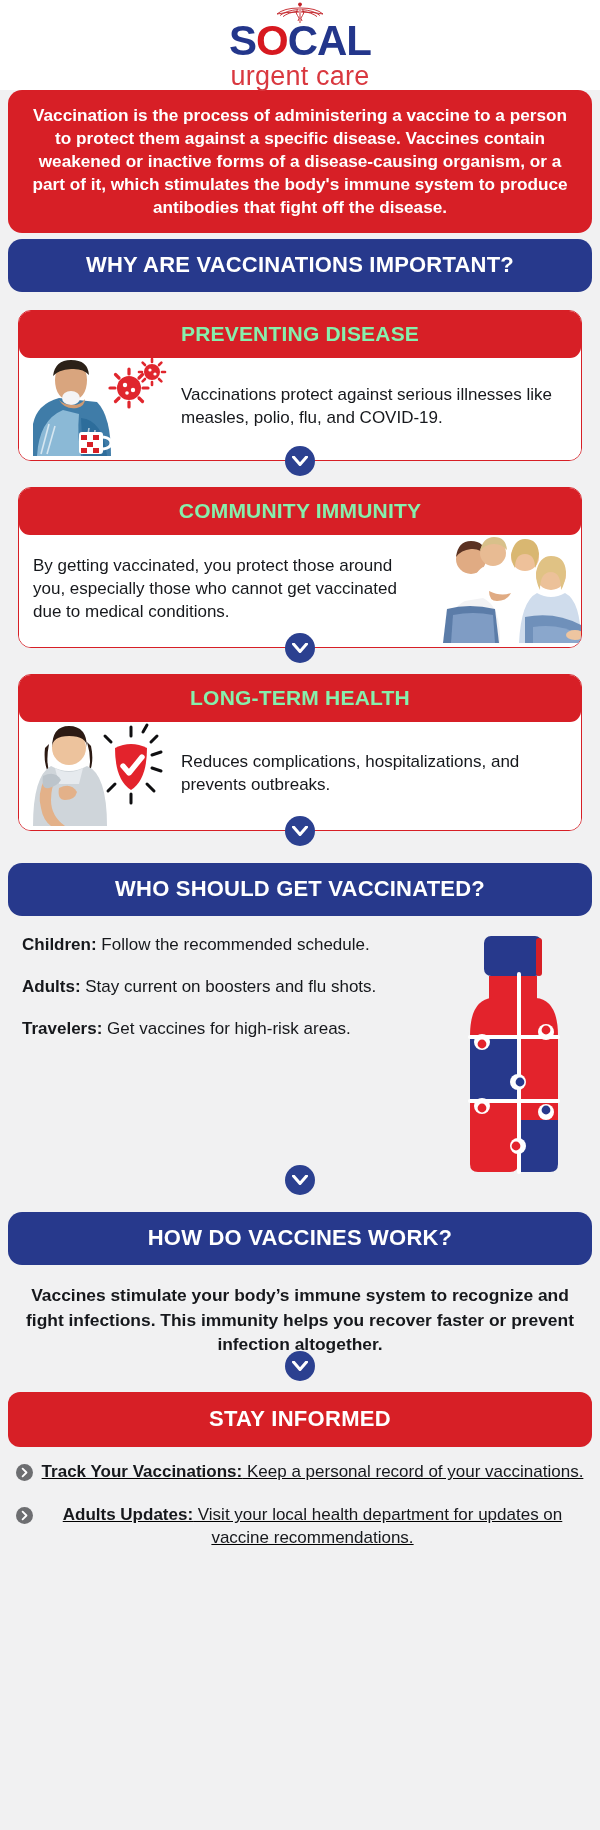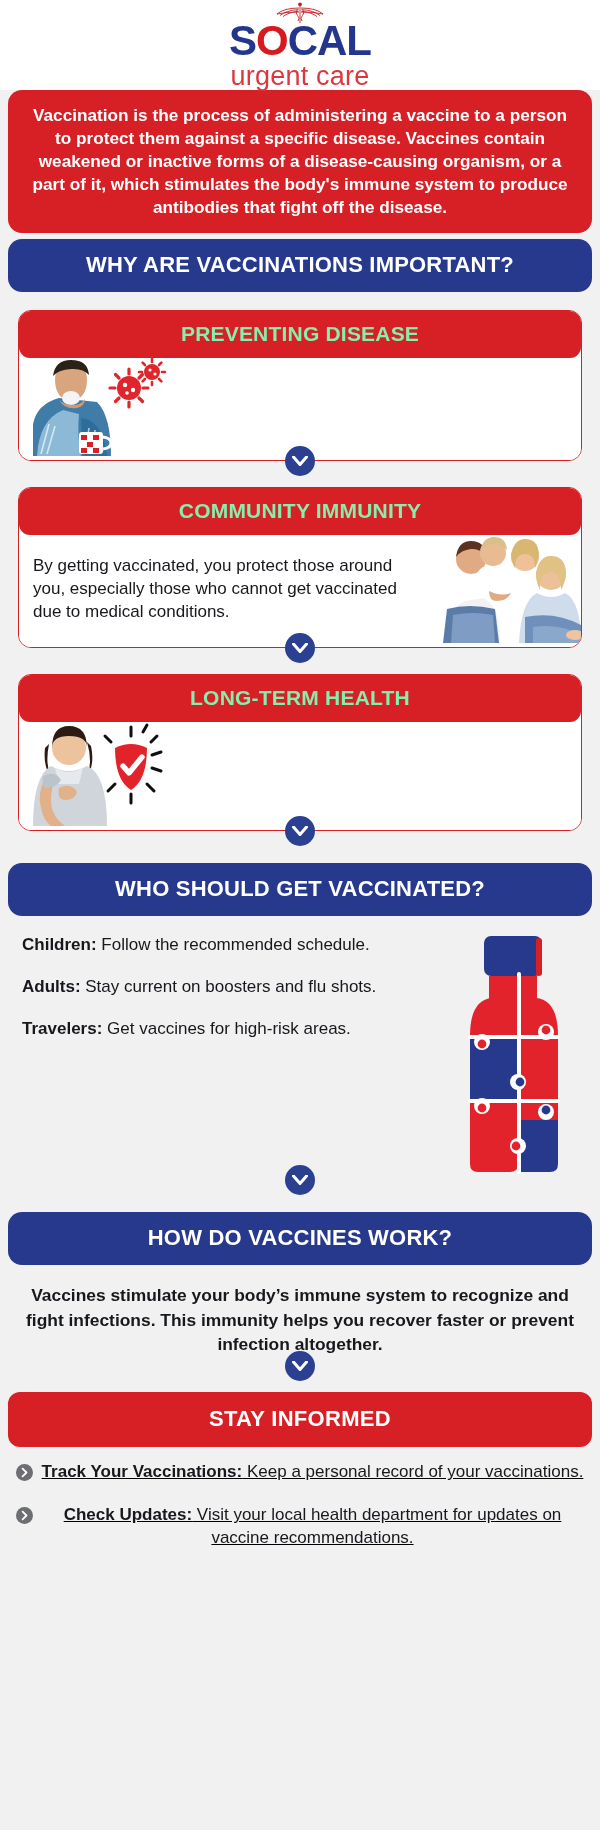--- a/index.html
+++ b/index.html
@@ -312,20 +312,21 @@
                   <path d="M126 21 l-2.4 2.4"></path>
               </g>
               <g fill="#ffffff">
                   <circle cx="131" cy="12" r="1.6"></circle>
                   <circle cx="136" cy="16" r="1.6"></circle>
                 </g>
             </g>
           </g>
         </svg>
       </div>
+      <div class="card-text">Vaccinations protect against serious illnesses like measles, polio, flu, and COVID-19.</div>
     </div>
   </div>
 
   <div class="chevron-wrap">
     <div class="chevron-btn">
       <svg width="16" height="11" viewBox="0 0 16 11">
           <path d="M1.5 1 L8 8.5 L14.5 1" stroke="#ffffff" stroke-width="3" fill="none" stroke-linecap="round" stroke-linejoin="round"></path>
         </svg>
     </div>
   </div>
@@ -422,20 +423,21 @@
               <path d="M133 33 l9 -3"></path>
               <path d="M133 46 l9 3"></path>
               <path d="M128 62 l7 7"></path>
               <path d="M112 72 v9"></path>
               <path d="M96 62 l-7 7"></path>
               <path d="M124 10 l4 -7"></path>
             </g>
           </g>
         </svg>
       </div>
+      <div class="card-text">Reduces complications, hospitalizations, and prevents outbreaks.</div>
     </div>
   </div>
 
   <div class="chevron-wrap">
     <div class="chevron-btn">
       <svg width="16" height="11" viewBox="0 0 16 11">
           <path d="M1.5 1 L8 8.5 L14.5 1" stroke="#ffffff" stroke-width="3" fill="none" stroke-linecap="round" stroke-linejoin="round"></path>
         </svg>
     </div>
   </div>
@@ -537,17 +539,17 @@
       </span>
       <span class="informed-text"><b>Track Your Vaccinations:</b><span> Keep a personal record of your vaccinations.</span></span>
     </div>
     <div class="informed-item">
       <span class="bullet-icon">
         <svg width="17" height="17" viewBox="0 0 17 17">
             <circle cx="8.5" cy="8.5" r="8.5" fill="#6d6e71"></circle>
             <path d="M6.6 4.6 L10.5 8.5 L6.6 12.4" stroke="#ffffff" stroke-width="1.8" fill="none" stroke-linecap="round" stroke-linejoin="round"></path>
           </svg>
       </span>
-      <span class="informed-text"><b>Check Updates:</b><span> Visit your local health department for updates on vaccine recommendations.</span></span>
+      <span class="informed-text"><b>Adults Updates:</b><span> Visit your local health department for updates on vaccine recommendations.</span></span>
     </div>
   </div>
 
 </div>
 
 </body></html>

